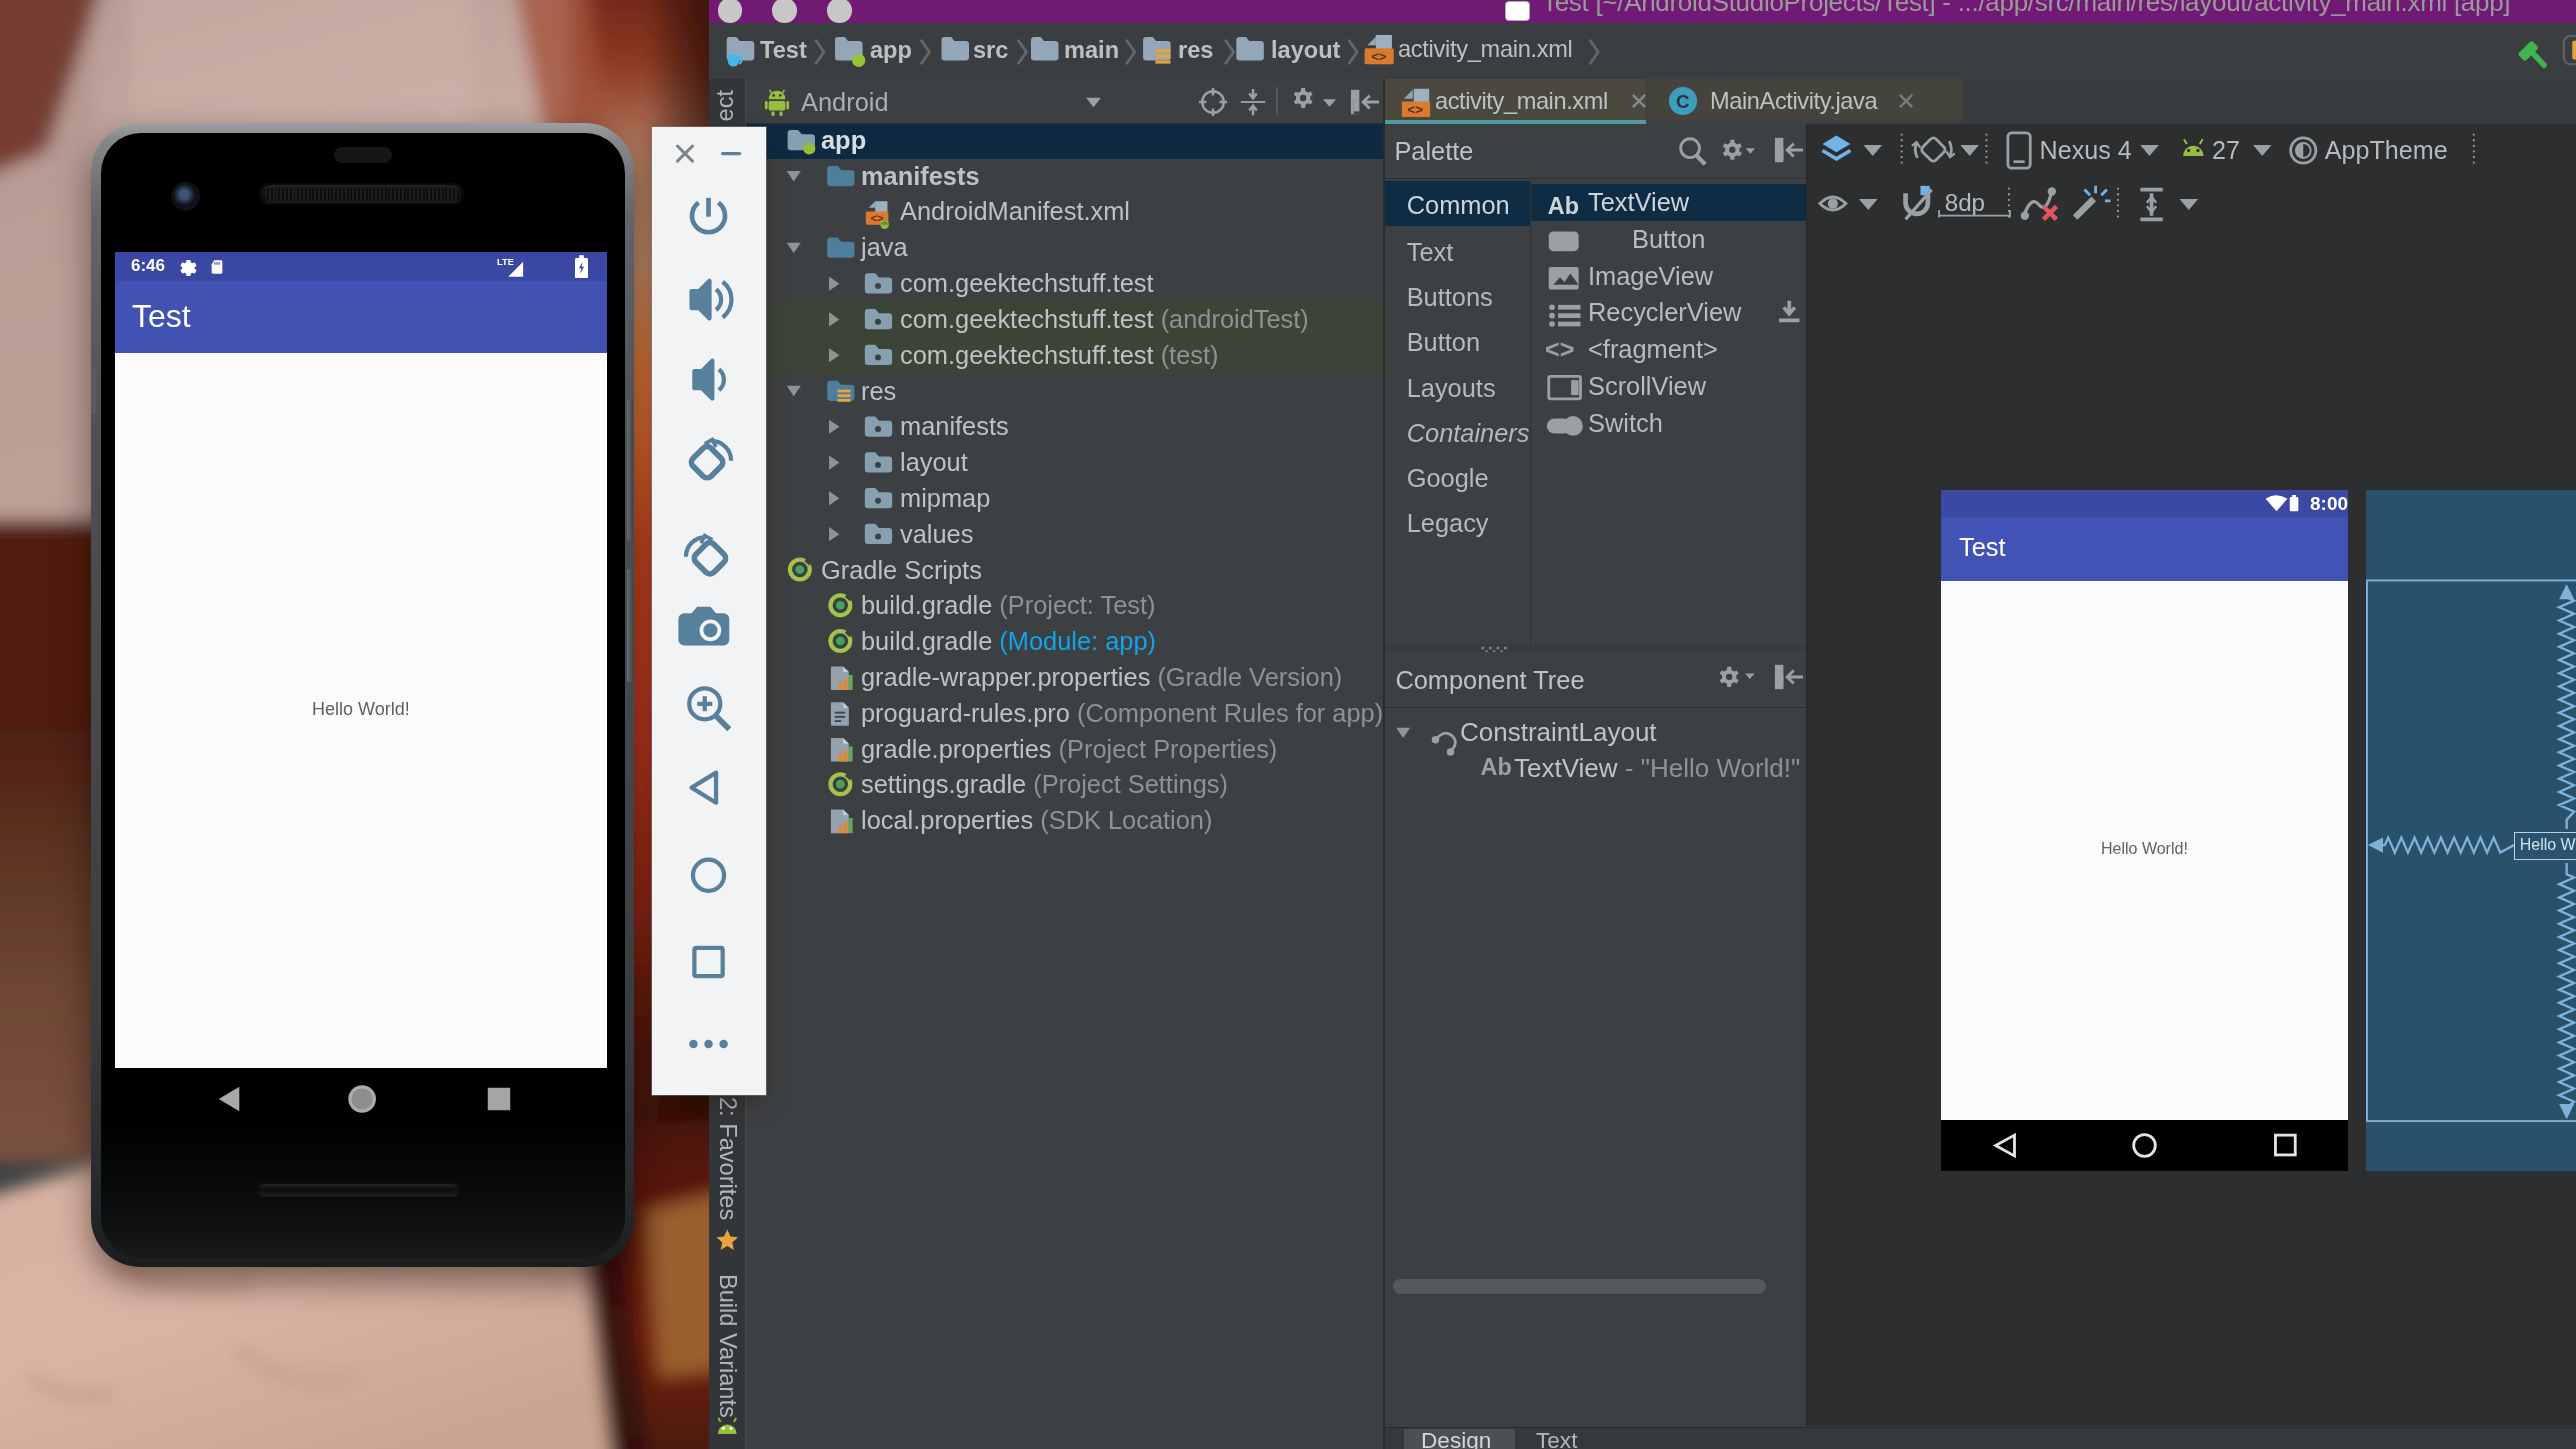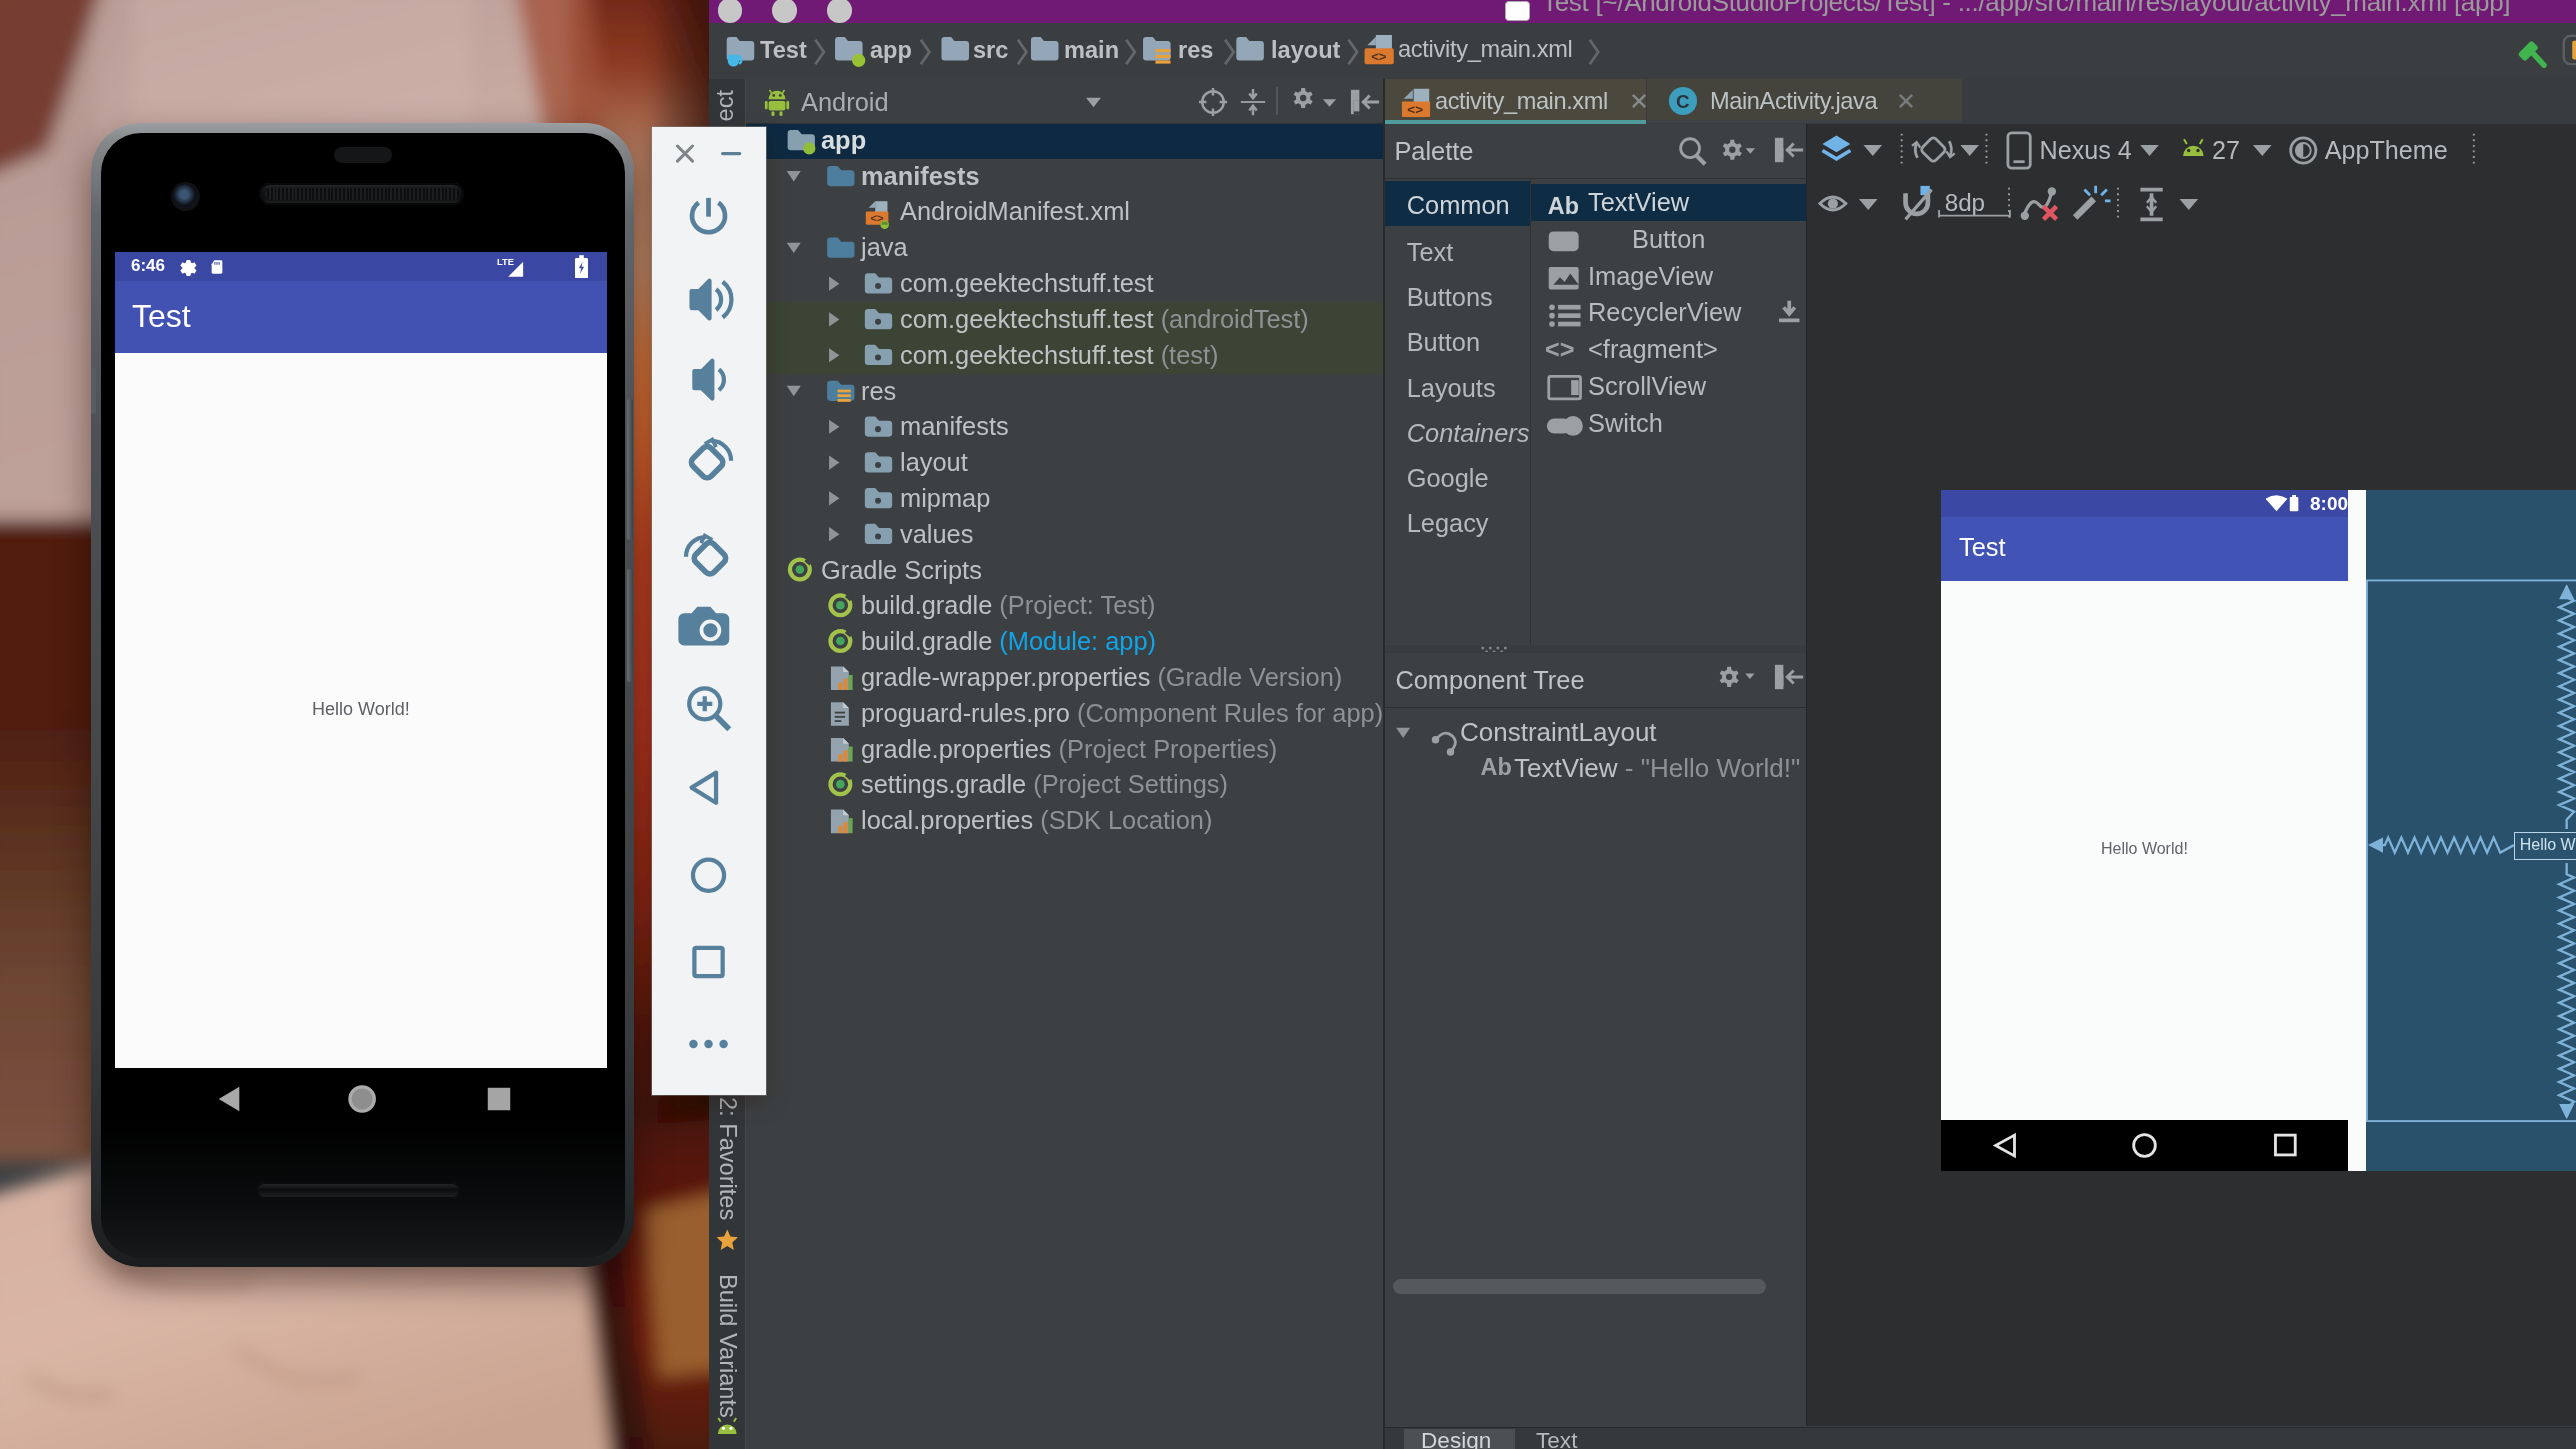--- a/index.html
+++ b/index.html
@@ -581,21 +581,21 @@
           </g>
           <line x1="322" y1="4" x2="322" y2="40" stroke-dasharray="2 4" stroke-width="2"></line>
           <g transform="translate(340,0)">
             <path d="M6 6 h24 M6 38 h24 M18 10 v24" stroke-width="4"></path>
             <path d="M18 14 l-5 6 M18 14 l5 6 M18 30 l-5 -6 M18 30 l5 -6" stroke-width="2.5"></path>
             <path d="M48 16 L58 28 L68 16 z" fill="#9ba0a3" stroke="none"></path>
           </g>
         </g>
       </svg>
 
-      <div class="abs" style="left:134px;top:366px;width:407px;height:681px;background:#fafbfb;padding-left:28px;">
+      <div class="abs" style="left:134px;top:366px;width:407px;height:681px;background:#fafbfb;">
         <div class="abs" style="left:0;top:0;width:407px;height:27px;background:#3b49a4;">
           <svg class="abs" style="left:325px;top:4.7px;" width="40" height="19" viewBox="0 0 42 20">
               <path d="M15 17 L3.5 4 Q15 -3.5 26.5 4 z" fill="#fff" transform="translate(-4,0)"></path>
               <rect x="25" y="2" width="9" height="15" rx="1" fill="#fff"></rect>
               <rect x="27.5" y="0" width="4" height="3" fill="#fff"></rect>
             </svg>
           <span class="txt" style="left:369px;top:2.8px;font-size:19px;font-weight:bold;color:#fff;">8:00</span>
         </div>
         <div class="abs" style="left:0;top:27px;width:407px;height:64px;background:#4153b4;">
           <span class="txt" style="left:18px;top:16px;font-size:25.4px;color:#fff;">Test</span>

